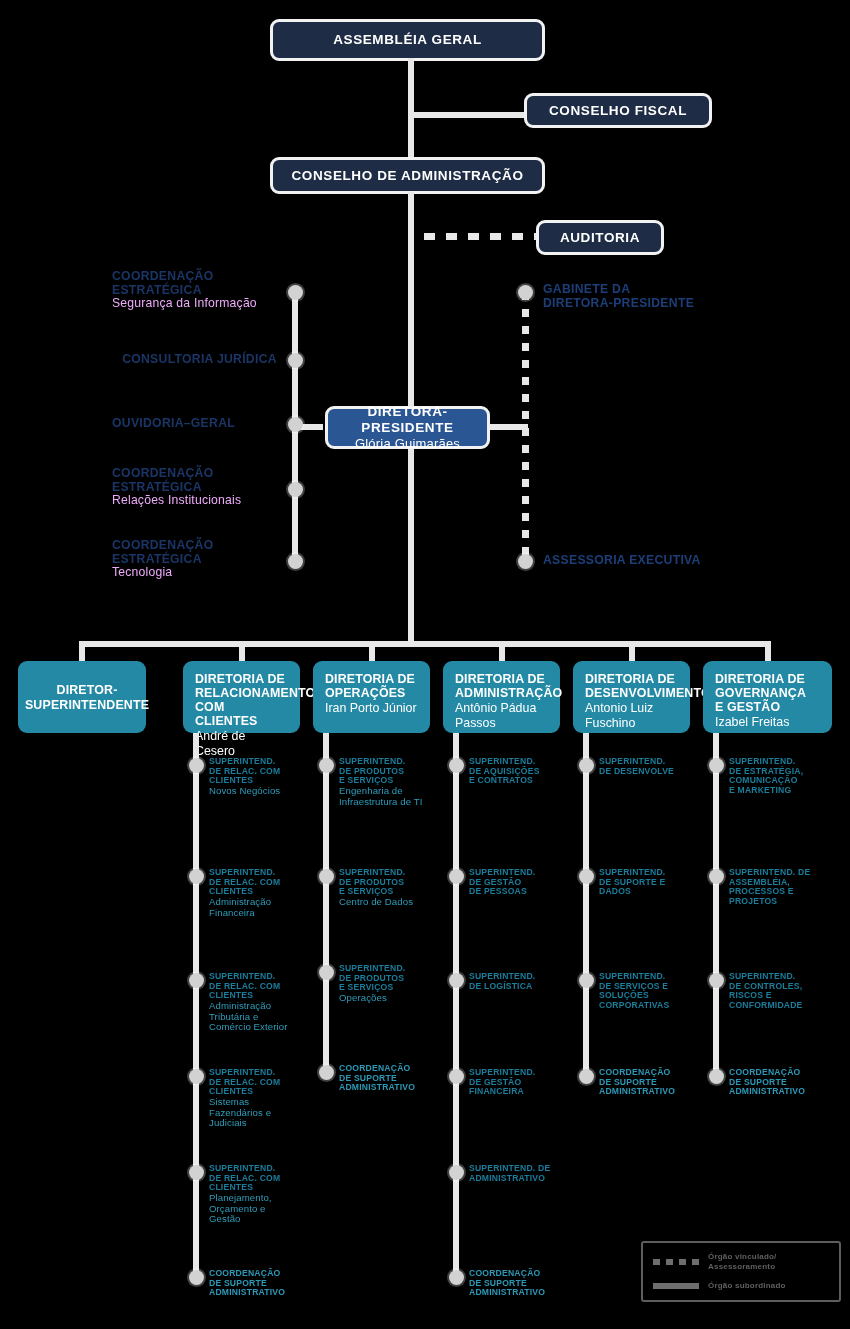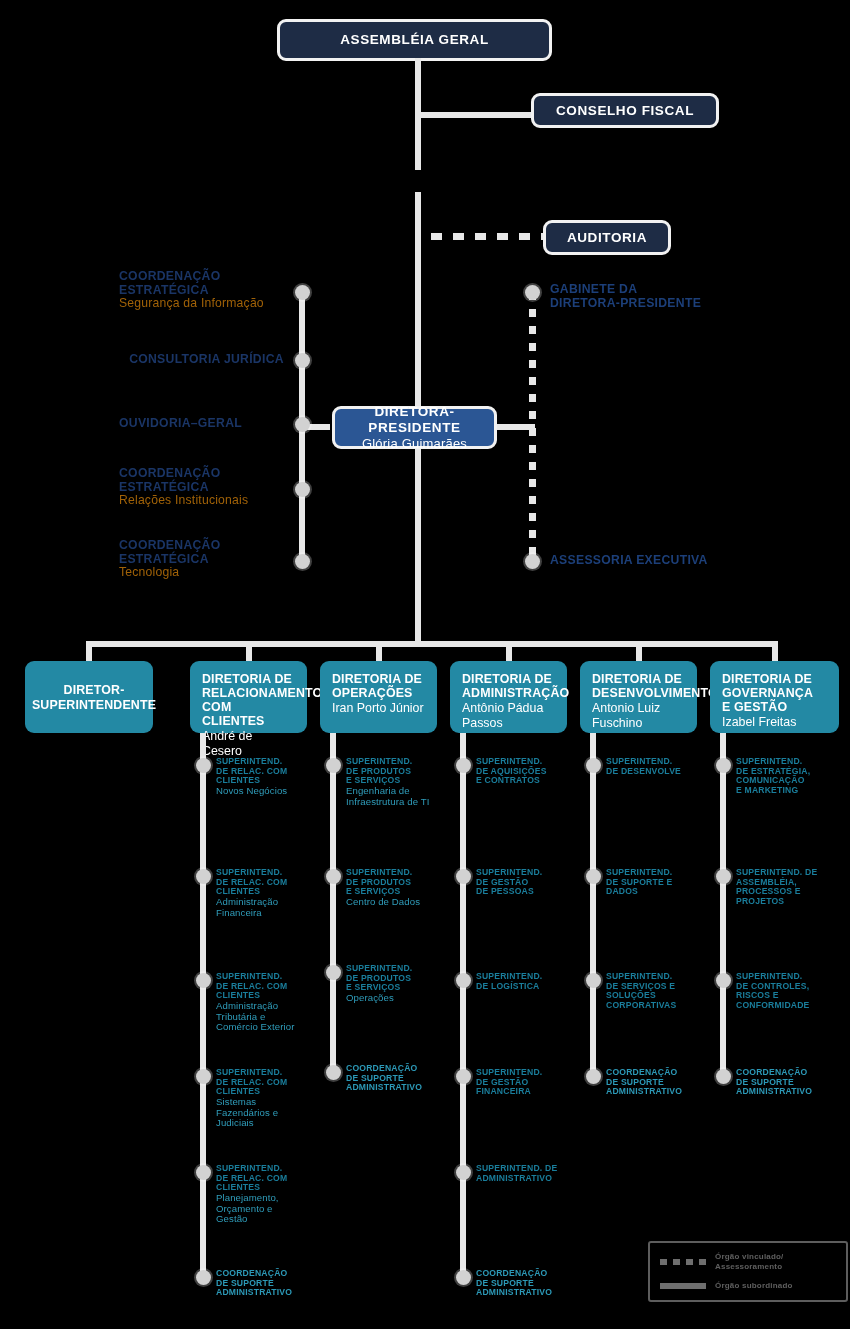--- a/index.html
+++ b/index.html
@@ -2,21 +2,21 @@
 <html><head>
 <meta charset="utf-8">
 <style>
   * { box-sizing: border-box; margin: 0; padding: 0; }
   html, body {
     width: 850px; height: 1329px;
     background: #000;
     font-family: "Liberation Sans", sans-serif;
     overflow: hidden;
   }
-  #stage { position: relative; width: 682px; height: 1329px; margin-left: 7px; }
+  #stage { position: relative; width: 682px; height: 1329px; }
 
   
   .ln      { position: absolute; background: #e8e8e8; }
   .ln.v    { width: 6px; }
   .ln.h    { height: 6px; }
   .dashv   { position: absolute; width: 7px;
              background: repeating-linear-gradient(to bottom,#e8e8e8 0 8px, transparent 8px 17px); }
   .dashh   { position: absolute; height: 7px;
              background: repeating-linear-gradient(to right,#e8e8e8 0 11px, transparent 11px 22px); }
   .dot     { position: absolute; width: 15px; height: 15px; border-radius: 50%;
@@ -48,21 +48,21 @@
     padding: 11px 12px 10px 12px;
     display: flex; flex-direction: column; justify-content: flex-start;
   }
   .tbox.center { align-items: center; justify-content: center; text-align: center; padding-left: 22px; }
   .tbox .tt { font-size: 12.4px; font-weight: bold; line-height: 1.13; letter-spacing: .15px; }
   .tbox .tn { font-size: 12.4px; font-weight: normal; line-height: 1.2; margin-top: 1px; }
 
   
   .sidelab { position: absolute; line-height: 1.12; }
   .sidelab .hd { font-size: 12.2px; font-weight: bold; color: #1a3566; letter-spacing: .3px; }
-  .sidelab .sb { font-size: 12.2px; font-weight: normal; color: #a16207; letter-spacing: .2px; }
+  .sidelab .sb { font-size: 12.2px; font-weight: normal; color: #f0abfc; letter-spacing: .2px; }
   .sidelab.r   .hd, .sidelab.r .sb { color: #1c3f79; }
   .sidelab.lft { text-align: left; }
 
   
   .sub { position: absolute; line-height: 1.12; width: 112px; }
   .sub .hd { font-size: 8.6px; font-weight: bold; color: #1a7e9c; letter-spacing: .2px; }
   .sub .sb { font-size: 9.6px; font-weight: normal; color: #2f9dbb; letter-spacing: .1px; }
   .sub.coord .hd { color: #2c99b7; }
 
   
@@ -90,20 +90,25 @@
         <div class="t1">ASSEMBLÉIA GERAL</div>
       </div>
     </div>
     <div class="ln v" style="left: 408px; top: 58px; width: 6px; height: 112px;"></div>
     <div class="ln h" style="left: 408px; top: 112px; width: 118px; height: 6px;"></div>
     <div class="nbox" style="left: 524px; top: 93px; width: 188px; height: 35px;">
       <div class="stack">
         <div class="t1">CONSELHO FISCAL</div>
       </div>
     </div>
+    <div class="nbox" style="left: 270px; top: 157px; width: 275px; height: 37px;">
+      <div class="stack">
+        <div class="t1">CONSELHO DE ADMINISTRAÇÃO</div>
+      </div>
+    </div>
     <div class="ln v" style="left: 408px; top: 192px; width: 6px; height: 452px;"></div>
     <div class="dashh" style="left: 424px; top: 233px; width: 114px;"></div>
     <div class="nbox" style="left: 536px; top: 220px; width: 128px; height: 35px;">
       <div class="stack">
         <div class="t1">AUDITORIA</div>
       </div>
     </div>
     <div class="ln v" style="left: 292px; top: 292px; width: 6px; height: 272px;"></div>
     <div class="dashv" style="left: 521.5px; top: 292px; height: 272px;"></div>
     <div class="nbox bright" style="left: 325px; top: 406px; width: 165px; height: 43px;">

